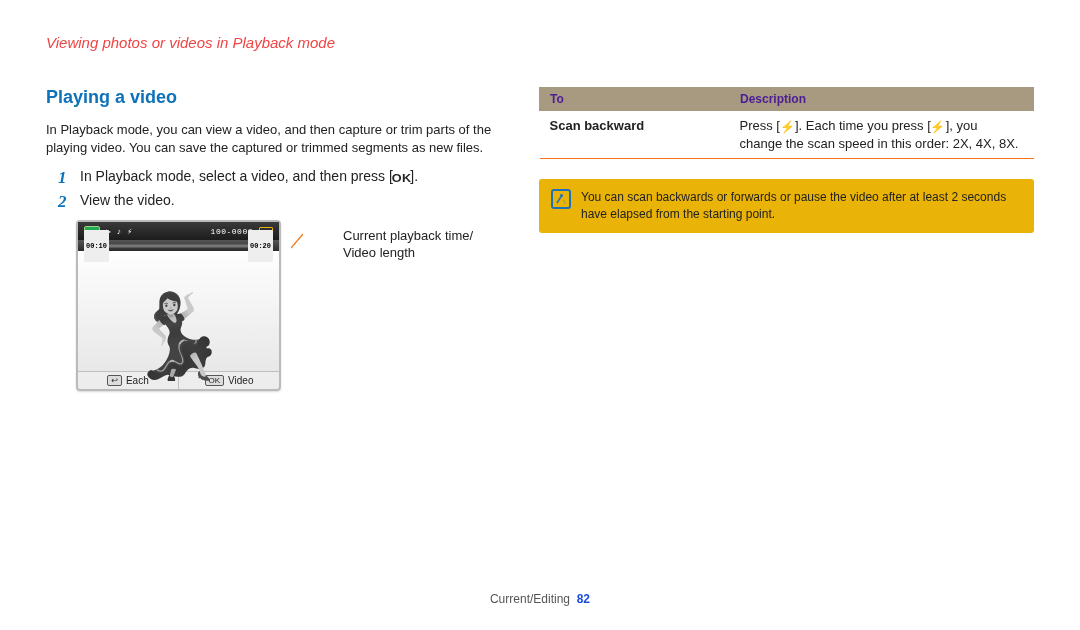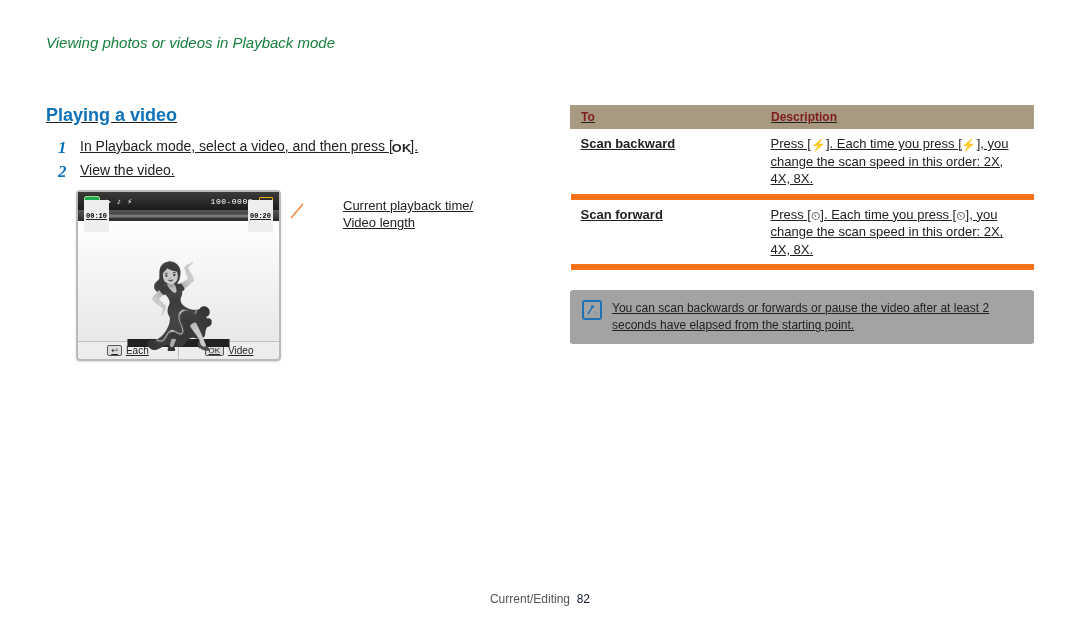--- a/index.html
+++ b/index.html
@@ -12,28 +12,27 @@
     width: 1080px;
     height: 630px;
     background: #fff;
     position: relative;
   }
   .page {
     padding: 34px 46px 24px 46px;
   }
   .top-heading {
     font-style: italic;
-    color: #15803d;
+    color: #ef4444;
     font-size: 15px;
-    margin-bottom: 54px;
+    margin-bottom: 36px;
   }
   .columns {
     display: flex;
-    gap: 54px;
-    text-decoration: underline;
+    gap: 23px;
   }
   .col-left { width: 470px; }
   .col-right { flex: 1; }
 
   .section-title {
     color: #0d72b9;
     font-weight: 700;
     font-size: 18px;
     margin: 0 0 6px 0;
   }
@@ -171,41 +170,41 @@
   }
 
   
   table.controls{
     width:100%;
     border-collapse:collapse;
     font-size:13px;
   }
   table.controls th{
     background:#a89a80;
-    color:#7f1d1d;
+    color:#4c1d95;
     text-align:left;
     font-weight:700;
     padding:4px 10px;
     border:1px solid #a89a80;
     font-size:12px;
   }
   table.controls th:first-child{width:190px;}
   table.controls td{
-    border-bottom:6px solid #f97316;
+    border-bottom:1px solid #f97316;
     padding:6px 10px;
     vertical-align:top;
     line-height:1.35;
   }
   table.controls td.label{font-weight:700;}
 
   .note-box{
     margin-top:20px;
     display:flex;
     gap:10px;
-    background:#a3a3a3;
+    background:#eab308;
     border-radius:3px;
     padding:10px 12px;
     font-size:12px;
     line-height:1.4;
     align-items:flex-start;
   }
   .note-icon{
     width:20px;height:20px;flex:0 0 20px;
     border:2px solid #1e73b8;border-radius:3px;
     display:flex;align-items:center;justify-content:center;
@@ -213,32 +212,33 @@
   }
   .note-icon svg{width:12px;height:12px;}
 
   .footer{
     position:absolute;
     left:0;right:0;bottom:24px;
     text-align:center;
     font-size:12px;
     color:#555;
   }
-  .footer .pg{font-weight:400;color:#0f172a;}
+  .footer .pg{font-weight:700;color:#1d4ed8;}
 </style>
 </head>
 <body>
 
 <div class="page">
   <div class="top-heading">Viewing photos or videos in Playback mode</div>
 
   <div class="columns">
 
     <div class="col-left">
       <h2 class="section-title">Playing a video</h2>
+      <p class="intro">In Playback mode, you can view a video, and then capture or trim parts of the playing video. You can save the captured or trimmed segments as new files.</p>
 
       <ol class="steps">
         <li>
           <span>In Playback mode, select a video, and then press [</span><span class="btn-glyph">OK</span><span>].</span>
         </li>
         <li>View the video.</li>
       </ol>
 
       <div class="figure-wrap">
 
@@ -288,26 +288,20 @@
             <th>Description</th>
           </tr>
         </thead>
         <tbody>
           <tr>
             <td class="label">Scan backward</td>
             <td>
               <span>Press [</span><span class="bolt-glyph">⚡</span><span>]. Each time you press [</span><span class="bolt-glyph">⚡</span><span>], you change the scan speed in this order: 2X, 4X, 8X.</span>
             </td>
           </tr>
-          <tr>
-            <td class="label">Scan forward</td>
-            <td>
-              <span>Press [</span><span class="timer-glyph">⏲</span><span>]. Each time you press [</span><span class="timer-glyph">⏲</span><span>], you change the scan speed in this order: 2X, 4X, 8X.</span>
-            </td>
-          </tr>
         </tbody>
       </table>
 
       <div class="note-box">
         <div class="note-icon">
           <svg viewBox="0 0 24 24" fill="none" stroke="currentColor" stroke-width="3">
             <line x1="4" y1="20" x2="14" y2="4"></line>
             <polyline points="10,4 14,4 14,8"></polyline>
             <circle cx="18" cy="16" r="1.2" fill="currentColor" stroke="none"></circle>
             <circle cx="20" cy="20" r="1.2" fill="currentColor" stroke="none"></circle>

